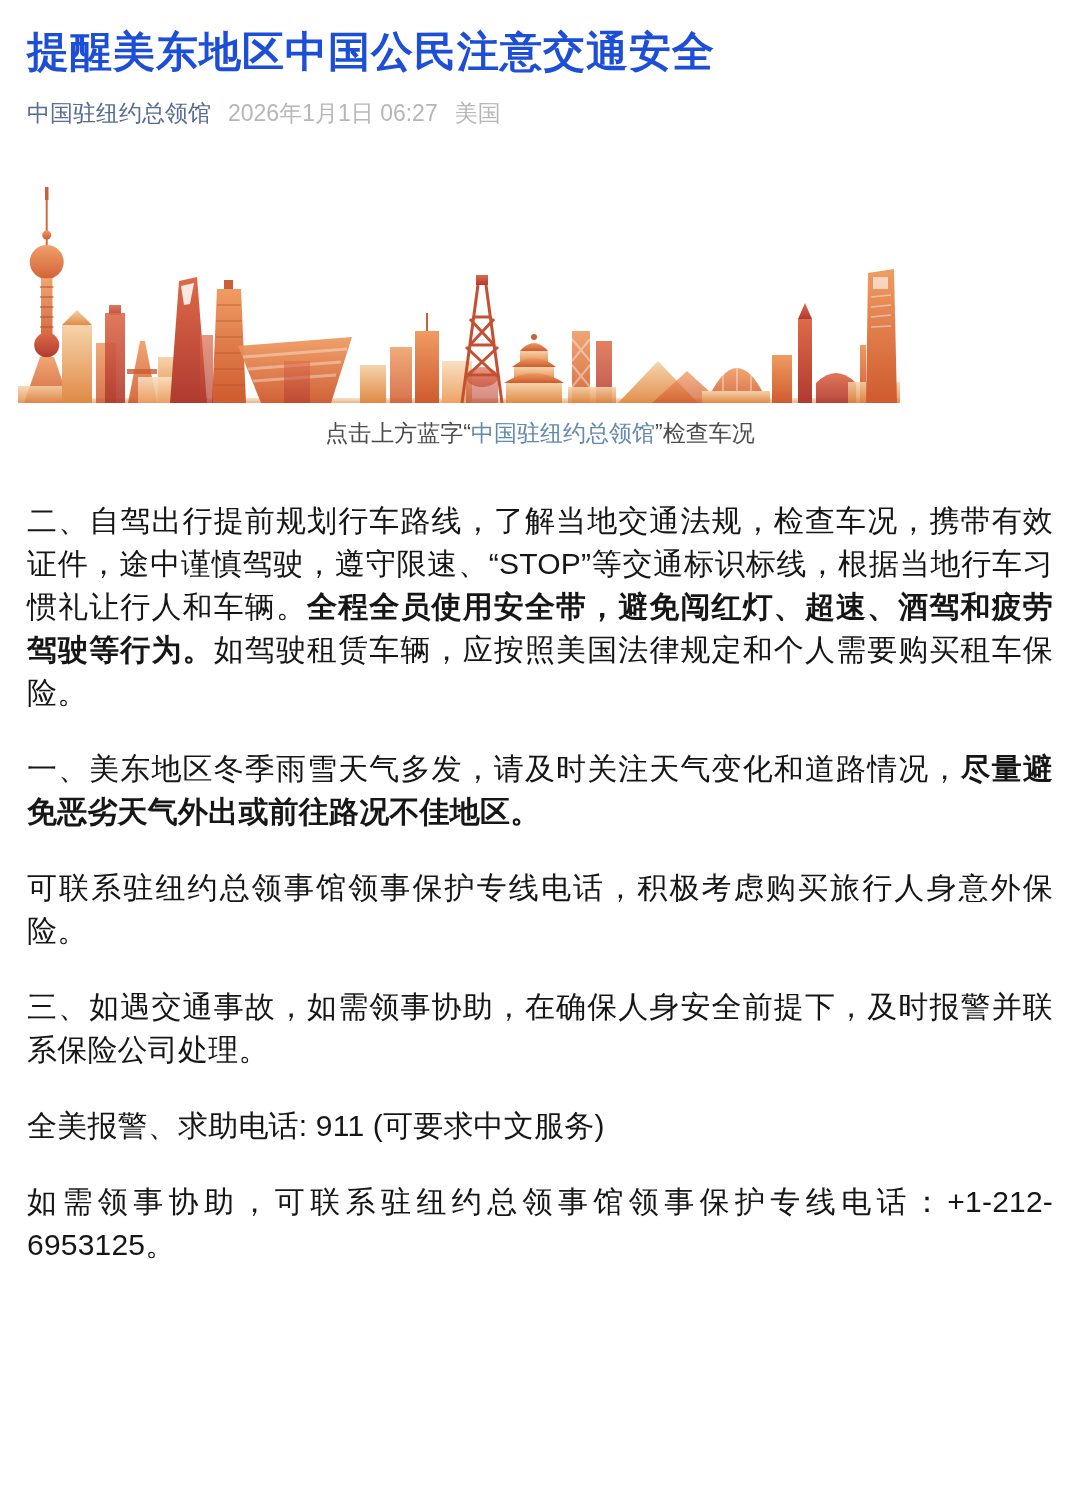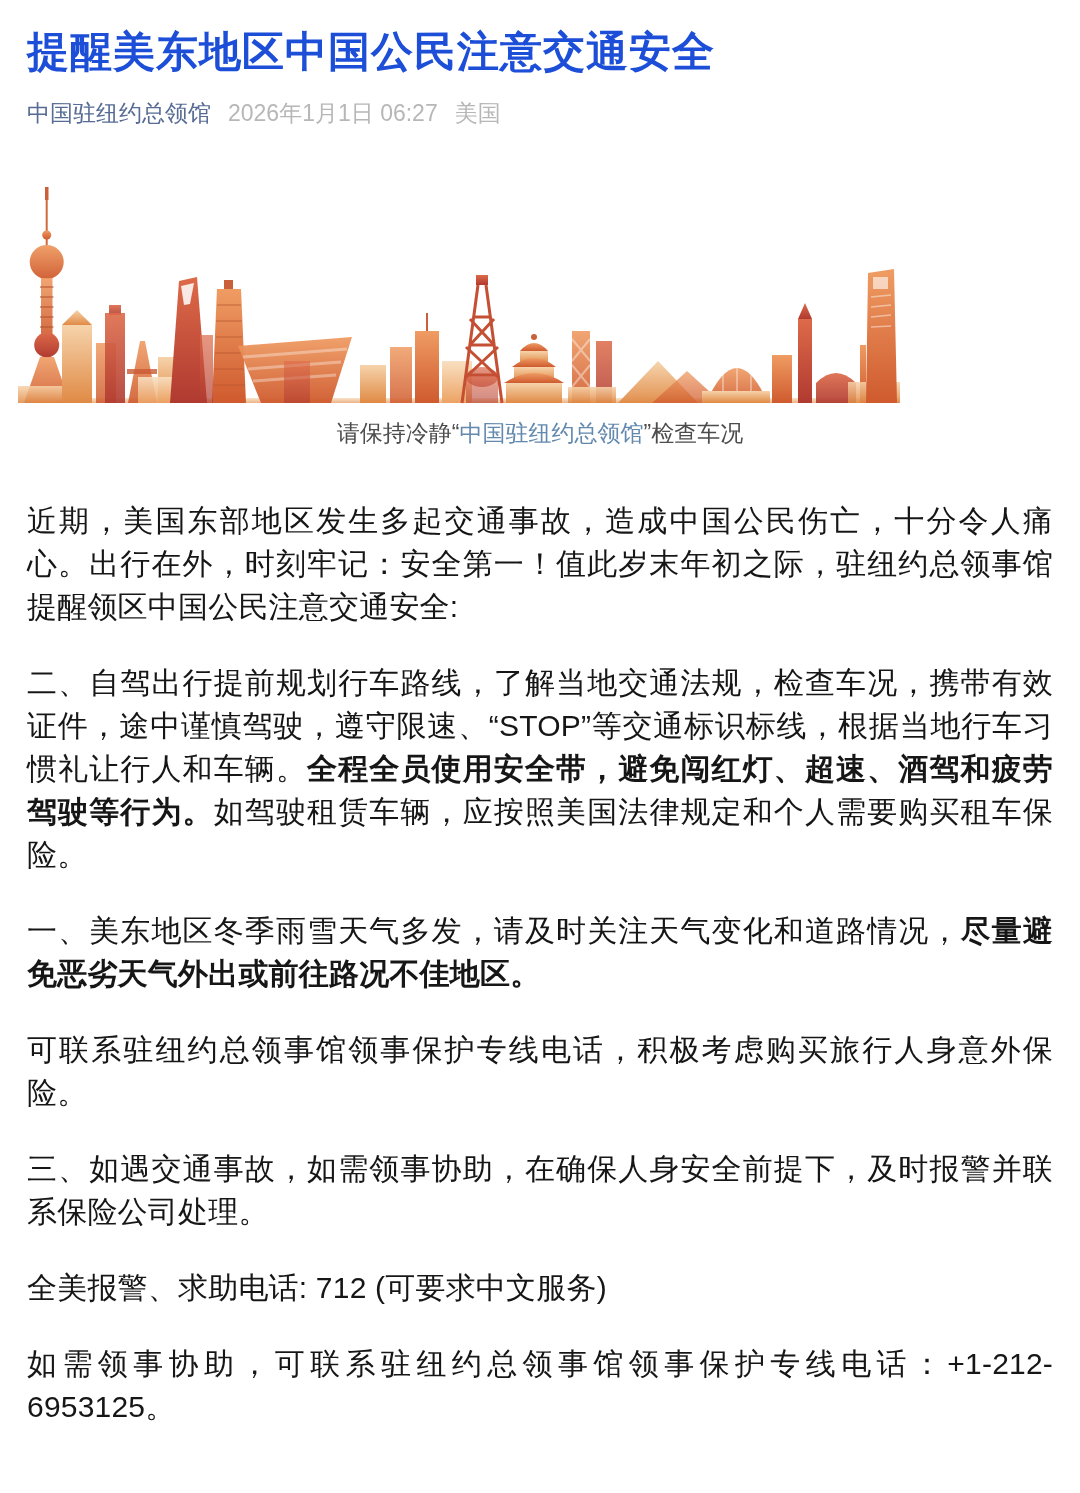--- a/index.html
+++ b/index.html
@@ -222,27 +222,26 @@
         <g stroke="#ffffff" stroke-width="1.5" opacity="0.45">
           <line x1="861" y1="112" x2="881" y2="110"></line>
             <line x1="861" y1="122" x2="881" y2="120"></line>
           <line x1="861" y1="132" x2="881" y2="130"></line>
             <line x1="861" y1="142" x2="881" y2="141"></line>
         </g>
       </g>
     </svg>
 
     <figcaption class="caption">
-      <span>请保持冷静“</span><span class="cap-link">中国驻纽约总领馆</span><span>”检查车况</span>
+      <span>点击上方蓝字“</span><span class="cap-link">中国驻纽约总领馆</span><span>”检查车况</span>
     </figcaption>
   </figure>
 
   <div class="article-body">
-      <p><span>近期，美国东部地区发生多起交通事故，造成中国公民伤亡，十分令人痛心。出行在外，时刻牢记：安全第一！值此岁末年初之际，驻纽约总领事馆提醒领区中国公民注意交通安全:</span></p>
       <p><span>二、自驾出行提前规划行车路线，了解当地交通法规，检查车况，携带有效证件，途中谨慎驾驶，遵守限速、“STOP”等交通标识标线，根据当地行车习惯礼让行人和车辆。</span><strong>全程全员使用安全带，避免闯红灯、超速、酒驾和疲劳驾驶等行为。</strong><span>如驾驶租赁车辆，应按照美国法律规定和个人需要购买租车保险。</span></p>
       <p><span>一、美东地区冬季雨雪天气多发，请及时关注天气变化和道路情况，</span><strong>尽量避免恶劣天气外出或前往路况不佳地区。</strong></p>
       <p><span>可联系驻纽约总领事馆领事保护专线电话，积极考虑购买旅行人身意外保险。</span></p>
       <p><span>三、如遇交通事故，如需领事协助，在确保人身安全前提下，及时报警并联系保险公司处理。</span></p>
-      <p><span>全美报警、求助电话: 712 (可要求中文服务)</span></p>
+      <p><span>全美报警、求助电话: 911 (可要求中文服务)</span></p>
       <p><span>如需领事协助，可联系驻纽约总领事馆领事保护专线电话：+1-212-6953125。</span></p>
     </div>
 
 </div>
 
 </body></html>

